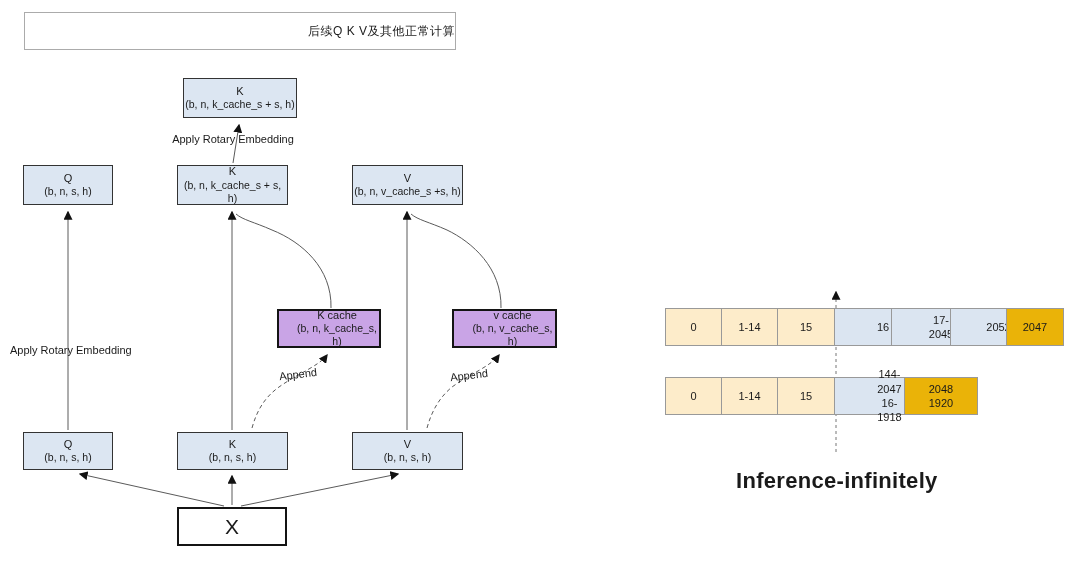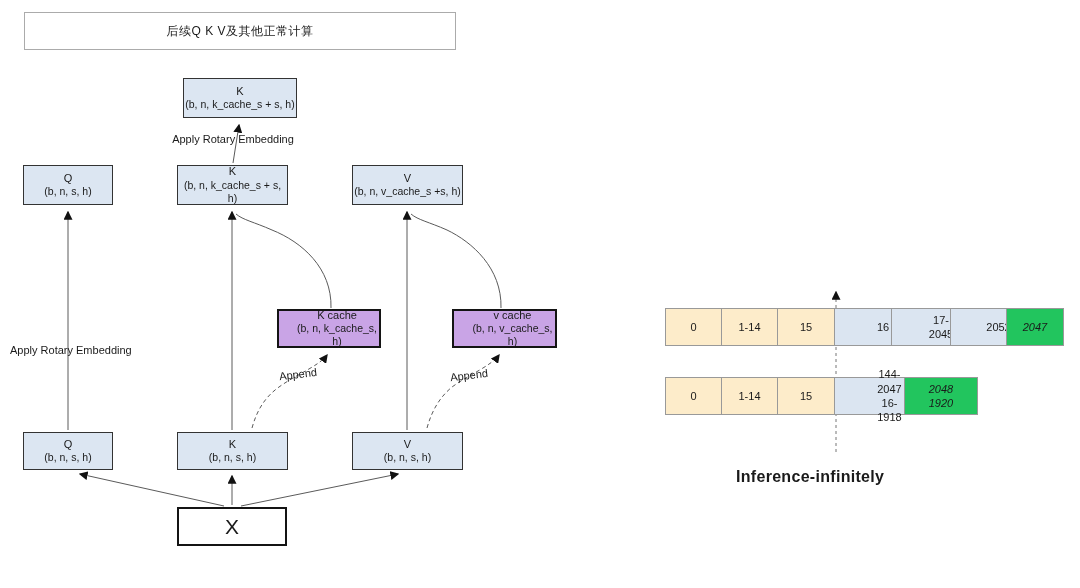--- a/index.html
+++ b/index.html
@@ -11,41 +11,41 @@
   .node,.banner,.xbox,.cellrow,.lbl,.caption{position:absolute;box-sizing:border-box;z-index:2;}
   .node{
     background:#dce6f2;border:1.5px solid #333333;
     display:flex;flex-direction:column;align-items:center;justify-content:center;
     text-align:center;line-height:1.25;
   }
   .node.purple{background:#c9a4e6;border:2px solid #141414;padding-left:16px;}
   .nt{font-size:11px;}
   .nd{font-size:10.5px;}
   .banner{
-    background:#ffffff;border:1px solid #ababab;display:flex;align-items:center;justify-content:center;
+    background:#ffffff;border:1px solid #ababab;display:flex;align-items:center;justify-content:flex-end;
     font-size:12px;letter-spacing:.5px;
   }
   .xbox{
     background:#ffffff;border:2px solid #141414;display:flex;align-items:center;justify-content:center;
     font-size:21px;
   }
   .lbl{font-size:11px;white-space:nowrap;}
   .lbl.tilt{transform:rotate(-7deg);}
   .cellrow{display:flex;}
   .cell{
     box-sizing:border-box;border:1px solid #999999;margin-left:-1px;height:38px;
     display:flex;align-items:center;justify-content:center;text-align:center;
     font-size:11px;line-height:1.3;white-space:pre-line;
   }
   .cell:first-child{margin-left:0;}
   .cell.yellow{background:#fdecca;}
   .cell.blue{background:#dbe5f1;padding-left:40px;}
-  .cell.pink{background:#22c55e;font-style:italic;}
+  .cell.pink{background:#eab308;}
   .cell.gray{background:#ebebeb;}
-  .caption{font-size:16px;font-weight:bold;letter-spacing:.3px;}
+  .caption{font-size:22px;font-weight:bold;letter-spacing:.3px;}
 </style>
 </head>
 <body>
 
 <div id="stage">
 
   <svg id="wires" width="1080" height="588" viewBox="0 0 1080 588">
     <defs>
       <marker id="arr" viewBox="0 0 10 10" refX="8.5" refY="5" markerWidth="9" markerHeight="9" orient="auto-start-reverse">
         <path d="M0,0 L10,5 L0,10 z" fill="#111111"></path>

